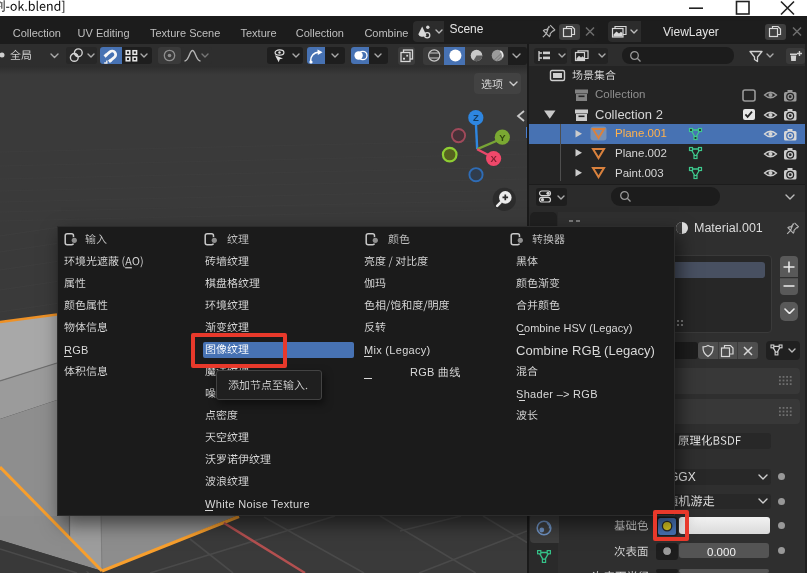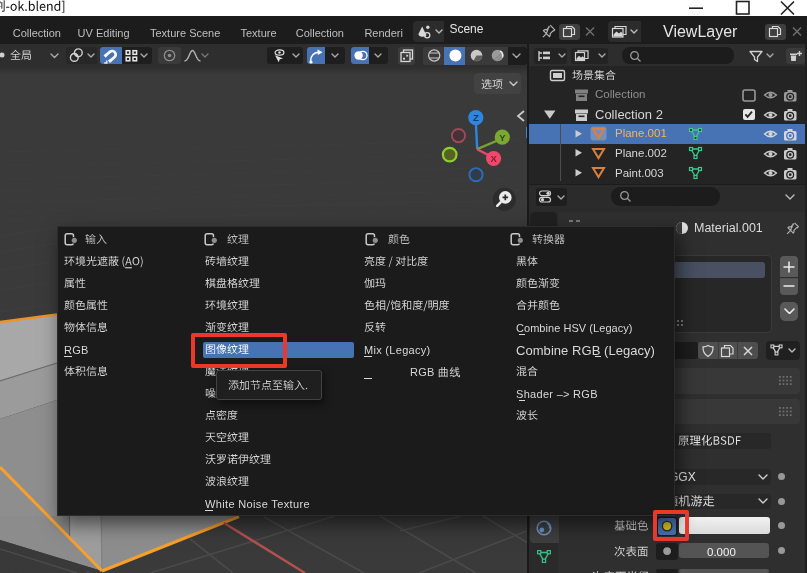--- a/index.html
+++ b/index.html
@@ -13,21 +13,21 @@
       <path d="M6 8.2 H20" stroke="#222" stroke-width="1.6"></path>
       <rect x="53.5" y="1.5" width="12.5" height="12.5" fill="none" stroke="#222" stroke-width="1.6"></rect>
       <path d="M98 1.5 L111 14.5 M111 1.5 L98 14.5" stroke="#222" stroke-width="1.6"></path>
     </svg>
     <div style="position:absolute;left:0px;top:16px;width:807px;height:28px;background:#1c1c1c;"></div>
     <div style="position:absolute;left:12.7px;top:28.2px;font-size:11px;line-height:11px;color:#bfbfbf;white-space:pre;">Collection</div>
     <div style="position:absolute;left:77.6px;top:28.2px;font-size:11px;line-height:11px;color:#bfbfbf;white-space:pre;">UV Editing</div>
     <div style="position:absolute;left:150.0px;top:28.2px;font-size:11px;line-height:11px;color:#bfbfbf;white-space:pre;">Texture Scene</div>
     <div style="position:absolute;left:240.5px;top:28.2px;font-size:11px;line-height:11px;color:#bfbfbf;white-space:pre;">Texture</div>
     <div style="position:absolute;left:295.7px;top:28.2px;font-size:11px;line-height:11px;color:#bfbfbf;white-space:pre;">Collection</div>
-    <div style="position:absolute;left:364.4px;top:28.2px;font-size:11px;line-height:11px;color:#bfbfbf;white-space:pre;">Renderi</div>
+    <div style="position:absolute;left:364.4px;top:28.2px;font-size:11px;line-height:11px;color:#bfbfbf;white-space:pre;">Combine</div>
     <div style="position:absolute;left:412.6px;top:21px;width:185.4px;height:21px;background:#1d1d1d;border-radius:4px;"></div>
     <div style="position:absolute;left:412.6px;top:21px;width:31.8px;height:21px;background:#2c2c2c;border-radius:4px;border-top-right-radius:0;border-bottom-right-radius:0;"></div>
     <svg style="position:absolute;left:415px;top:23px;" width="18" height="17" viewBox="0 0 18 17">
       <path d="M7.2 3.5 L11.5 12.5 Q9 14.2 6.5 13.7 Q4 13.2 3.3 11.2 Z" fill="#d8d8d8"></path>
       <circle cx="12.2" cy="12.2" r="2.6" fill="none" stroke="#d8d8d8" stroke-width="1.3"></circle>
       <circle cx="12.8" cy="4.2" r="1.7" fill="#d8d8d8"></circle>
     </svg>
     <svg style="position:absolute;left:434.5px;top:29.0px" width="8" height="5" viewBox="0 0 8 5">
       <path d="M1 1 L4.0 4.0 L7 1" fill="none" stroke="#bbbbbb" stroke-width="1.4" stroke-linecap="round" stroke-linejoin="round"></path>
     </svg>
@@ -46,21 +46,21 @@
     <div style="position:absolute;left:608.3px;top:21px;width:195.7px;height:21px;background:#1d1d1d;border-radius:4px;"></div>
     <div style="position:absolute;left:608.3px;top:21px;width:32.7px;height:21px;background:#2c2c2c;border-radius:4px;border-top-right-radius:0;border-bottom-right-radius:0;"></div>
     <svg style="position:absolute;left:611px;top:23.5px;" width="18" height="16" viewBox="0 0 18 16">
       <rect x="1.5" y="4.5" width="10.5" height="8.5" fill="none" stroke="#d8d8d8" stroke-width="1.2"></rect>
       <path d="M4 4.5 V2.5 H15 V10.5 H12" fill="none" stroke="#d8d8d8" stroke-width="1.2"></path>
       <path d="M2.5 10.5 L5.5 7.5 L8 9.5 L10 7.8 L11.5 9.2 V12.5 H2.5 Z" fill="#d8d8d8"></path>
     </svg>
     <svg style="position:absolute;left:630.0px;top:29.0px" width="8" height="5" viewBox="0 0 8 5">
       <path d="M1 1 L4.0 4.0 L7 1" fill="none" stroke="#bbbbbb" stroke-width="1.4" stroke-linecap="round" stroke-linejoin="round"></path>
     </svg>
-    <div style="position:absolute;left:663.0px;top:25.7px;font-size:16px;line-height:12px;color:#e4e4e4;white-space:pre;">ViewLayer</div>
+    <div style="position:absolute;left:663.0px;top:25.7px;font-size:12px;line-height:12px;color:#e4e4e4;white-space:pre;">ViewLayer</div>
     <div style="position:absolute;left:765px;top:23.5px;width:21px;height:16px;background:#3f3f3f;border-radius:3px;"></div>
     <svg style="position:absolute;left:768px;top:25px;" width="15" height="13" viewBox="0 0 15 13">
       <rect x="1.5" y="3.5" width="8" height="8" fill="none" stroke="#d8d8d8" stroke-width="1.2"></rect>
       <path d="M4.5 3.5 V1.5 H10 L12.5 4 V9.5 H9.5" fill="none" stroke="#d8d8d8" stroke-width="1.2"></path>
     </svg>
     <svg style="position:absolute;left:790px;top:25px;" width="14" height="13" viewBox="0 0 14 13">
       <path d="M3 2.5 L11 10.5 M11 2.5 L3 10.5" stroke="#6e6e6e" stroke-width="1.5"></path>
     </svg>
     <div style="position:absolute;left:0px;top:44px;width:527px;height:22px;background:#2e2e2e;"></div>
     <svg style="position:absolute;left:0px;top:50px;" width="7" height="10" viewBox="0 0 7 10">

